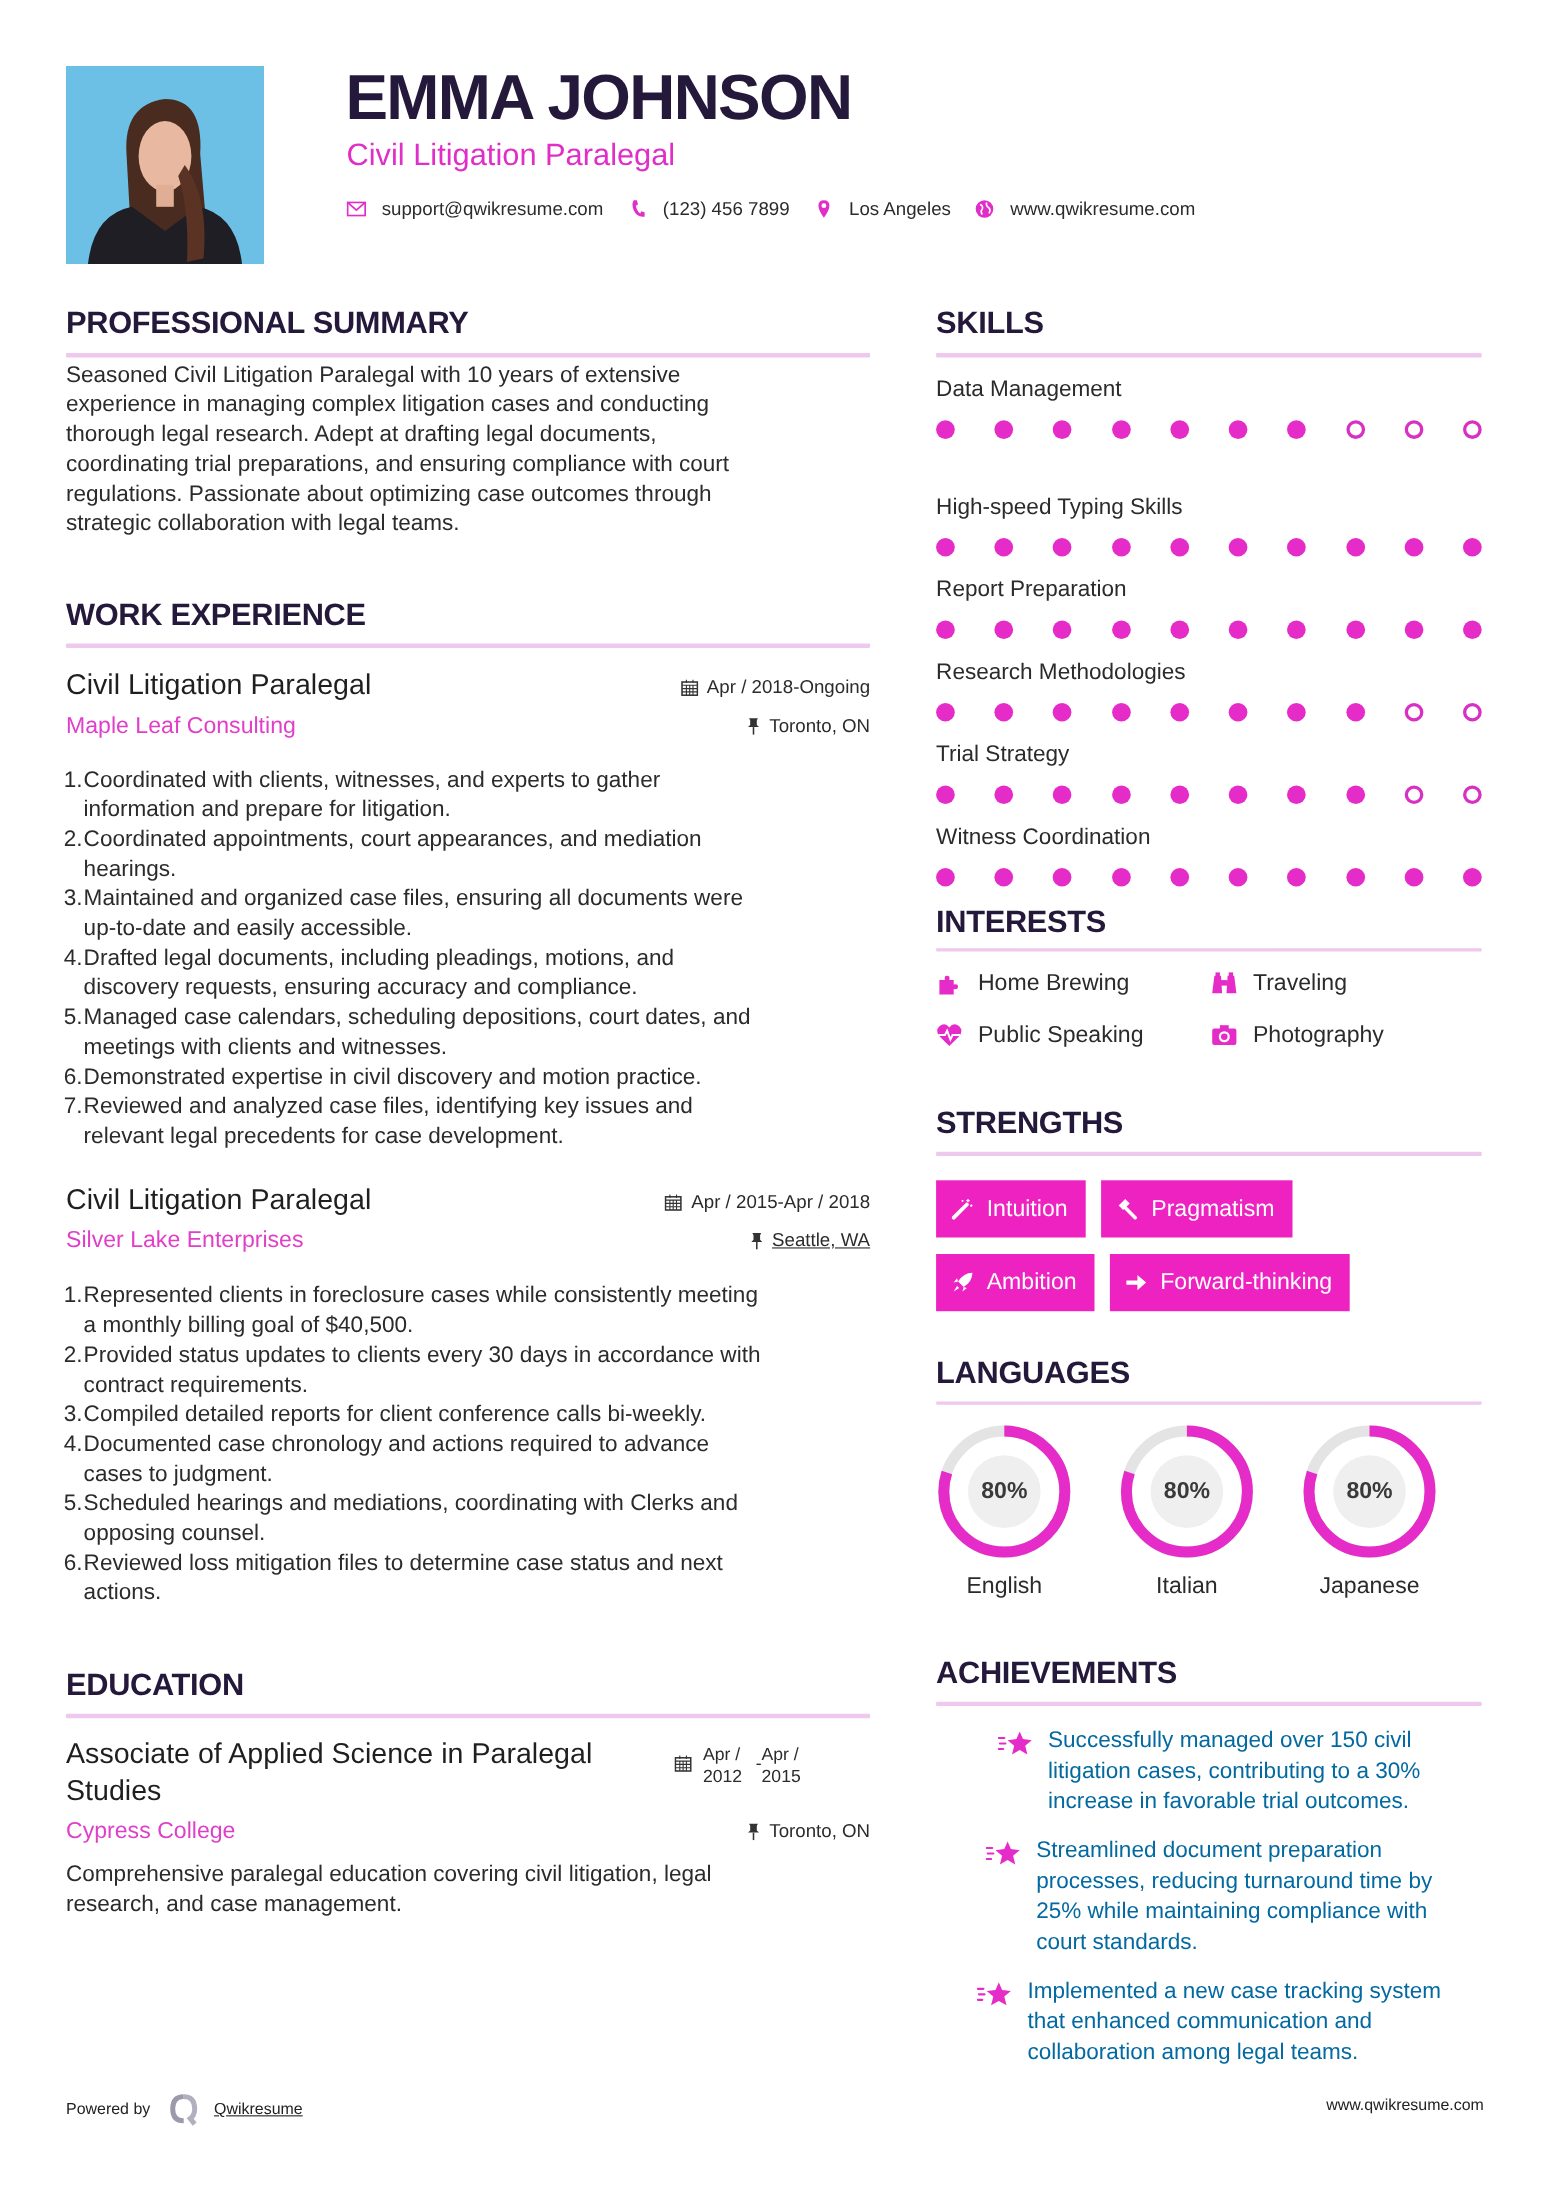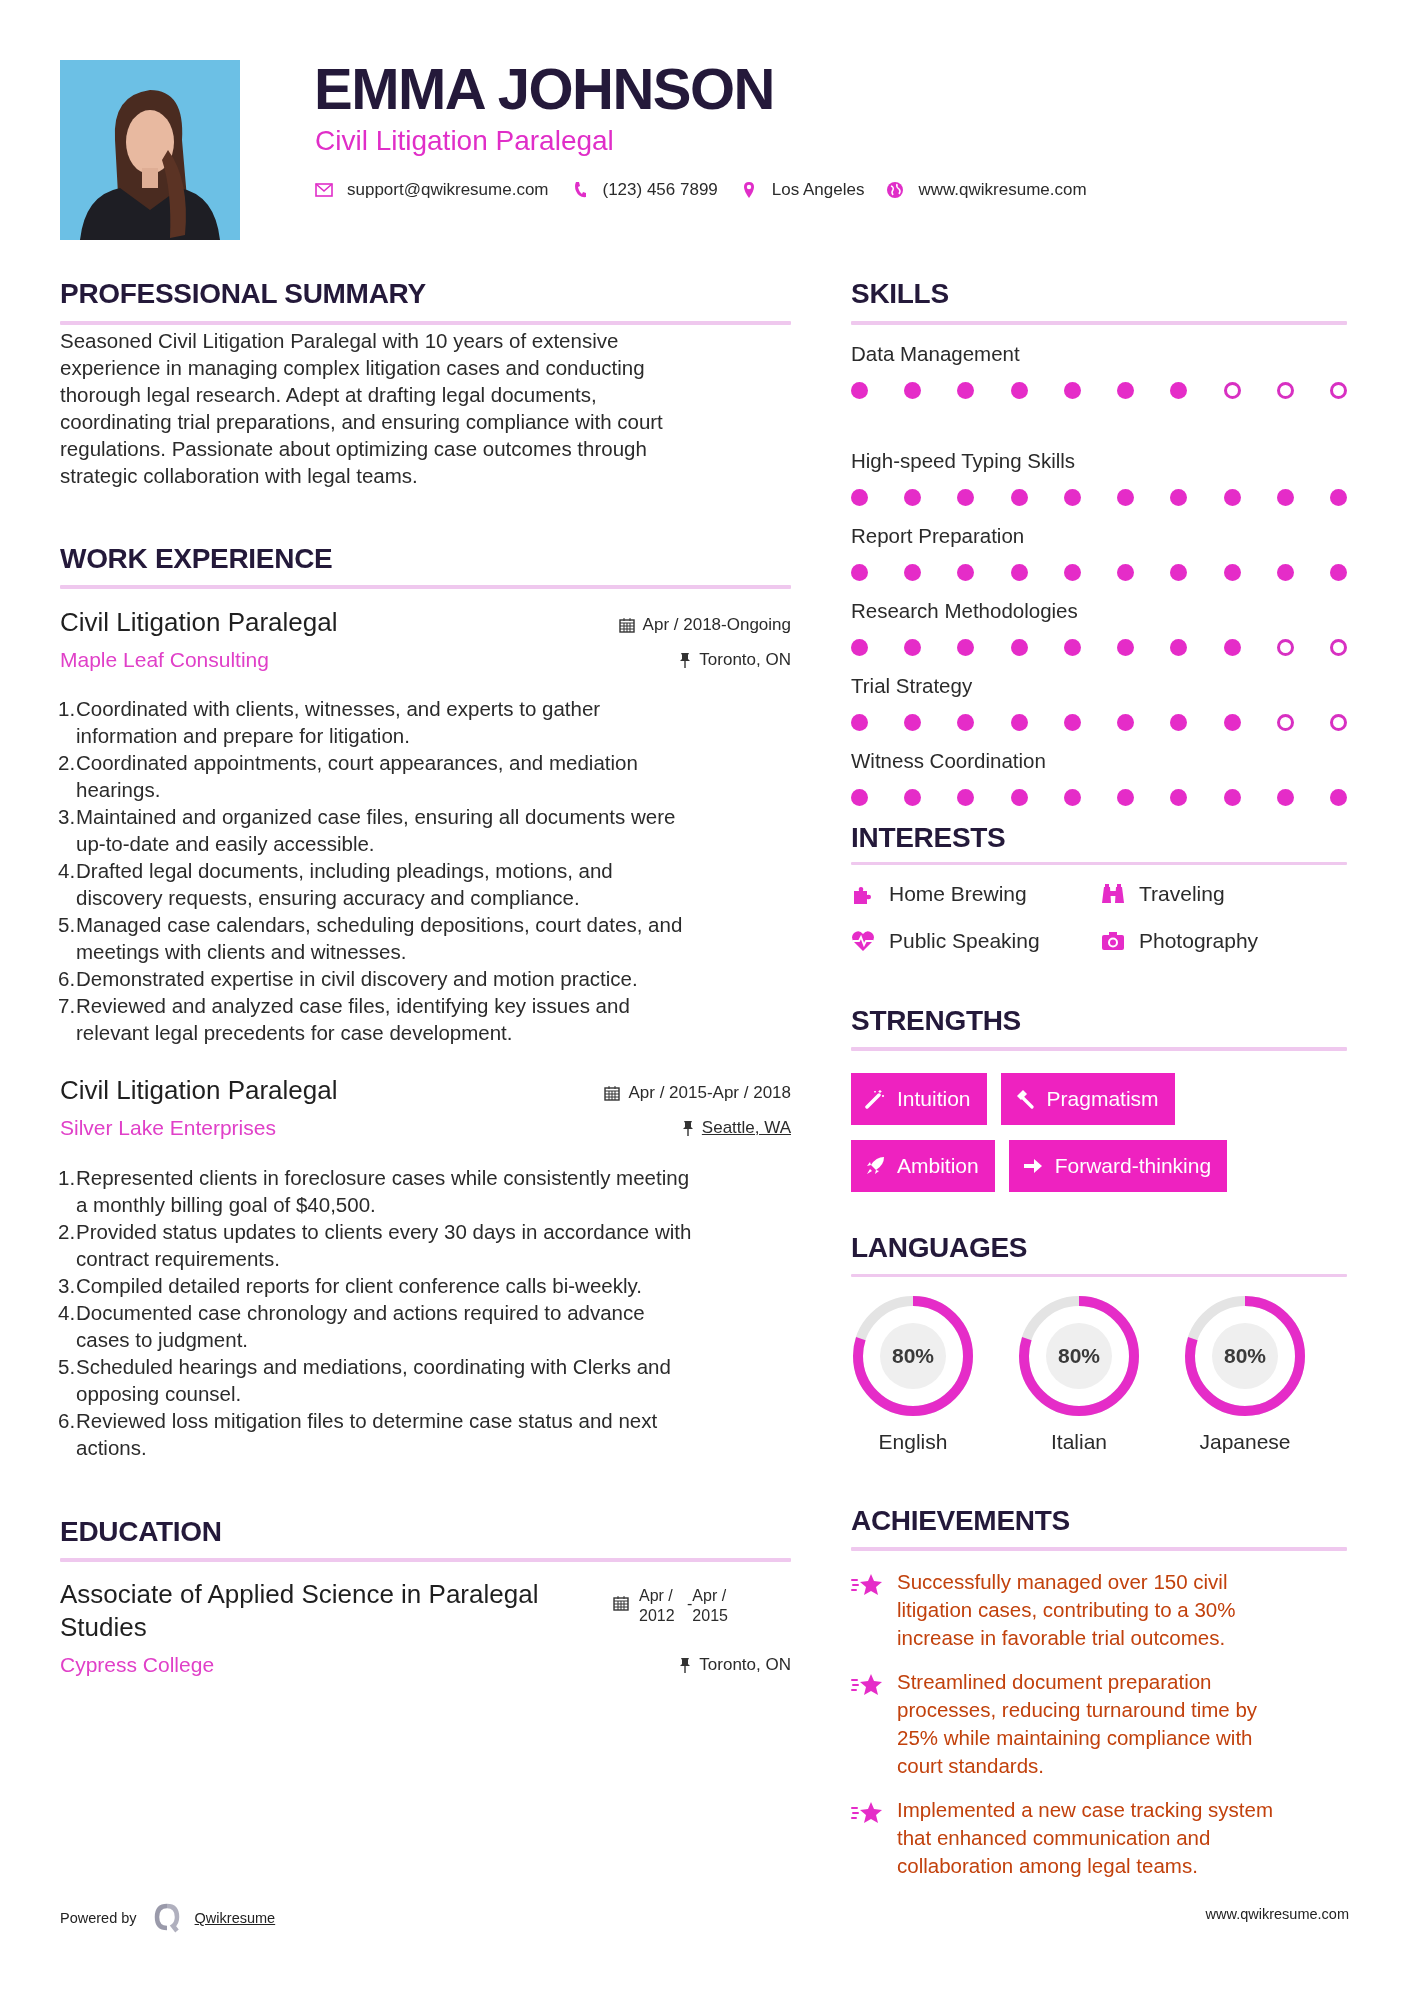--- a/index.html
+++ b/index.html
@@ -42,21 +42,21 @@
   .interest .ii { width: 24px; height: 24px; margin-right: 14px; display: inline-flex; align-items: center; justify-content: center; }
 
   .badge { display: inline-flex; align-items: center; height: 52px; background: #ee22c0; color: #ffffff; font-size: 21px; padding: 0 16px 0 14px; }
   .badge .bi { margin-right: 12px; display: inline-flex; }
 
   .lang { width: 124px; text-align: center; }
   .lang .ring { width: 124px; height: 124px; position: relative; }
   .lang .pct { position: absolute; left: 0; top: 0; width: 124px; height: 124px; display: flex; align-items: center; justify-content: center; font-size: 21px; font-weight: 700; color: #3a3a3a; }
   .lang .lname { font-size: 21px; color: #2b2b2b; margin-top: 12px; }
 
-  .ach { display: flex; font-size: 20.5px; line-height: 28px; color: #c2410c; }
+  .ach { display: flex; font-size: 20.5px; line-height: 28px; color: #0369a1; justify-content: center; }
   .ach .ai { width: 32px; flex: 0 0 32px; margin-right: 14px; padding-top: 4px; }
 
   .footer-left { left: 60px; top: 1903px; display: flex; align-items: center; font-size: 14.5px; color: #222; }
   .footer-left .q { margin: 0 14px 0 16px; display: inline-flex; }
   .footer-left a { color: #222; text-decoration: underline; }
   .footer-right { right: 58px; top: 1906px; font-size: 14.5px; color: #222; }
 </style>
 </head>
 <body>
 
@@ -295,20 +295,24 @@
   </div>
   <div class="company" style="position:absolute; left:0; top:73px;">Cypress College</div>
   <div class="meta" style="position:absolute; right:0; top:76px;">
     <span class="mi">
         <svg width="12" height="16" viewBox="0 0 12 16">
           <path d="M2 1 H10 L9 3 V7 L11 9 H1 L3 7 V3 Z" fill="#333"></path>
           <rect x="5.3" y="9" width="1.4" height="7" fill="#333"></rect>
         </svg>
       </span>
     <span>Toronto, ON</span>
+  </div>
+  <div class="para" style="position:absolute; left:0; top:112px;">
+    <div>Comprehensive paralegal education covering civil litigation, legal</div>
+    <div>research, and case management.</div>
   </div>
 </div>
 
 <div class="abs right sec-h" style="top:278px;">SKILLS</div>
 <div class="abs right sec-line" style="top:321px;"></div>
 <div class="abs right" style="top:341px;" id="skills-list">
     <div style="height: 75px;">
       <div class="skill-name">Data Management</div>
       <div class="dots" style="margin-top: 15px;">
         <span class="dot"></span>

